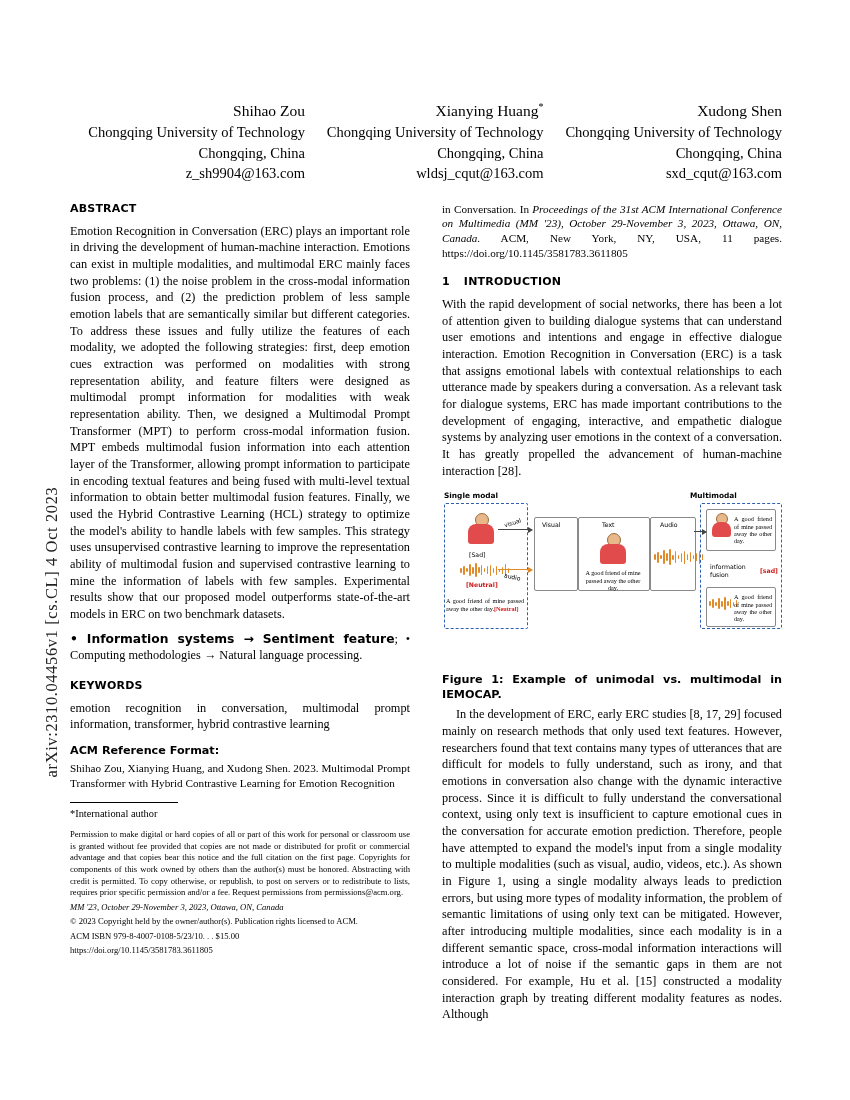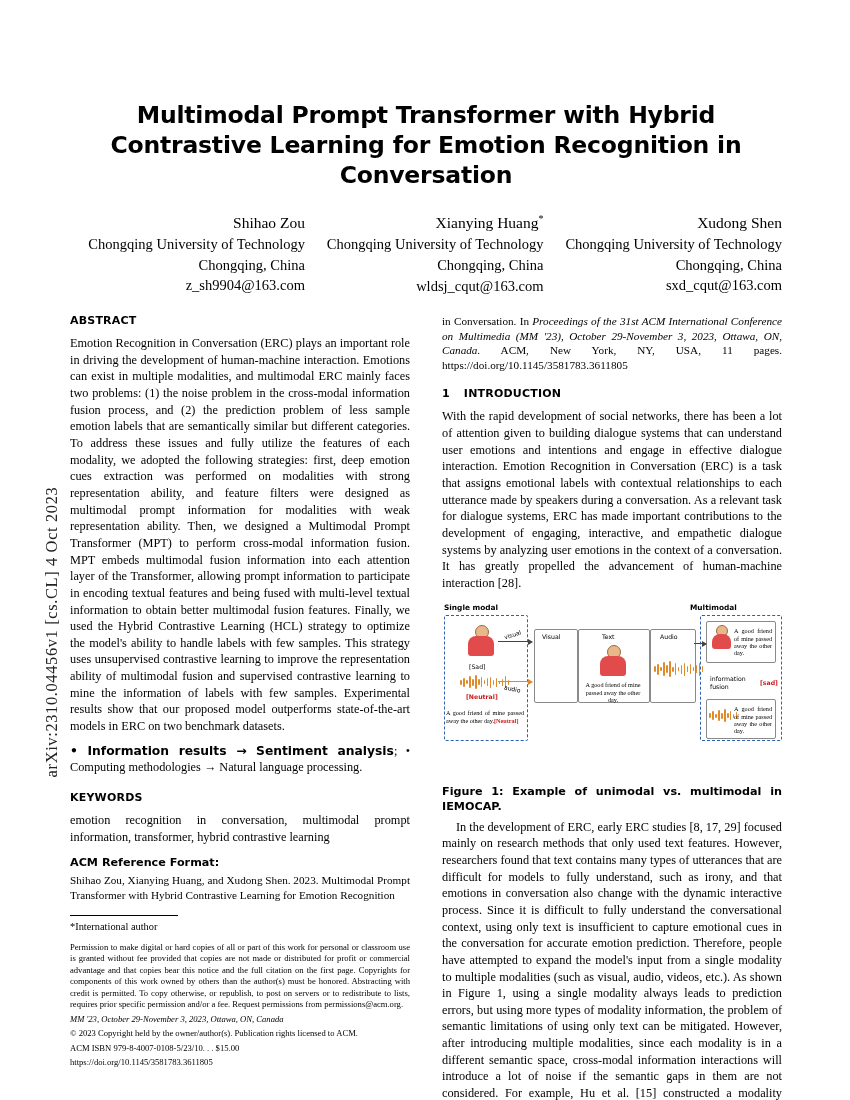--- a/index.html
+++ b/index.html
@@ -219,21 +219,20 @@
 </style>
 </head>
 <body>
 
 <div class="page">
 
   <div class="arxiv-stamp">arXiv:2310.04456v1  [cs.CL]  4 Oct 2023</div>
 
   <div class="content">
 
-    <div class="title">Multimodal Prompt Transformer with Hybrid Contrastive Learning for Emotion Recognition in Conversation</div>
 
     <div class="authors">
       <div class="author">
         <span class="line name">Shihao Zou</span>
         <span class="line">Chongqing University of Technology</span>
         <span class="line">Chongqing, China</span>
         <span class="line">z_sh9904@163.com</span>
       </div>
       <div class="author">
         <span class="line name"><span>Xianying Huang</span><span class="sup">*</span></span>
@@ -249,21 +248,21 @@
       </div>
     </div>
 
     <div class="columns">
 
       <div class="col left">
 
         <h2 class="sec">ABSTRACT</h2>
         <p>Emotion Recognition in Conversation (ERC) plays an important role in driving the development of human-machine interaction. Emotions can exist in multiple modalities, and multimodal ERC mainly faces two problems: (1) the noise problem in the cross-modal information fusion process, and (2) the prediction problem of less sample emotion labels that are semantically similar but different categories. To address these issues and fully utilize the features of each modality, we adopted the following strategies: first, deep emotion cues extraction was performed on modalities with strong representation ability, and feature filters were designed as multimodal prompt information for modalities with weak representation ability. Then, we designed a Multimodal Prompt Transformer (MPT) to perform cross-modal information fusion. MPT embeds multimodal fusion information into each attention layer of the Transformer, allowing prompt information to participate in encoding textual features and being fused with multi-level textual information to obtain better multimodal fusion features. Finally, we used the Hybrid Contrastive Learning (HCL) strategy to optimize the model's ability to handle labels with few samples. This strategy uses unsupervised contrastive learning to improve the representation ability of multimodal fusion and supervised contrastive learning to mine the information of labels with few samples. Experimental results show that our proposed model outperforms state-of-the-art models in ERC on two benchmark datasets.</p>
 
-        <p><span class="bold-sans">• Information results → Sentiment analysis</span><span>; • Computing methodologies → Natural language processing</span><span>.</span></p>
+        <p><span class="bold-sans">• Information systems → Sentiment feature</span><span>; • Computing methodologies → Natural language processing</span><span>.</span></p>
 
         <h2 class="sec spaced">KEYWORDS</h2>
         <p>emotion recognition in conversation, multimodal prompt information, transformer, hybrid contrastive learning</p>
 
         <div class="small-sans-head">ACM Reference Format:</div>
         <div class="ref-format">Shihao Zou, Xianying Huang, and Xudong Shen. 2023. Multimodal Prompt Transformer with Hybrid Contrastive Learning for Emotion Recognition</div>
 
         <div class="footnote-rule"></div>
         <div class="footnote-star">*International author</div>
 

